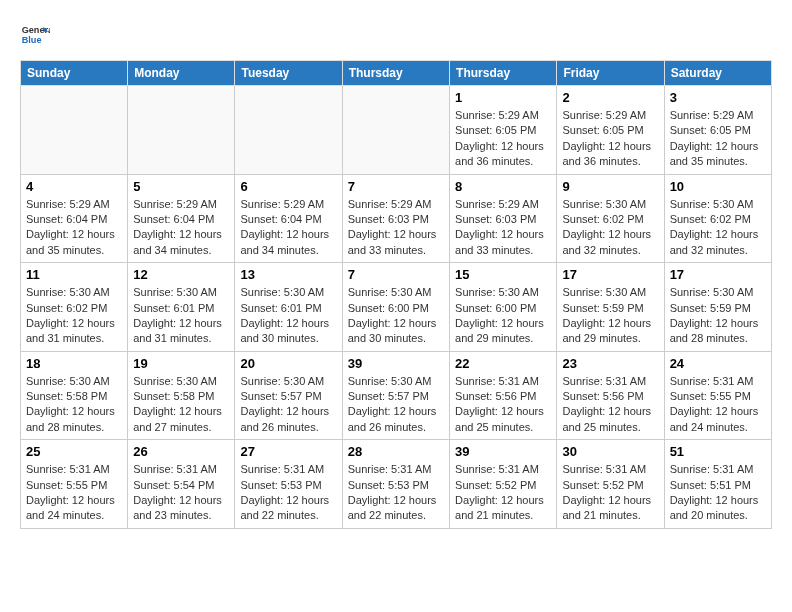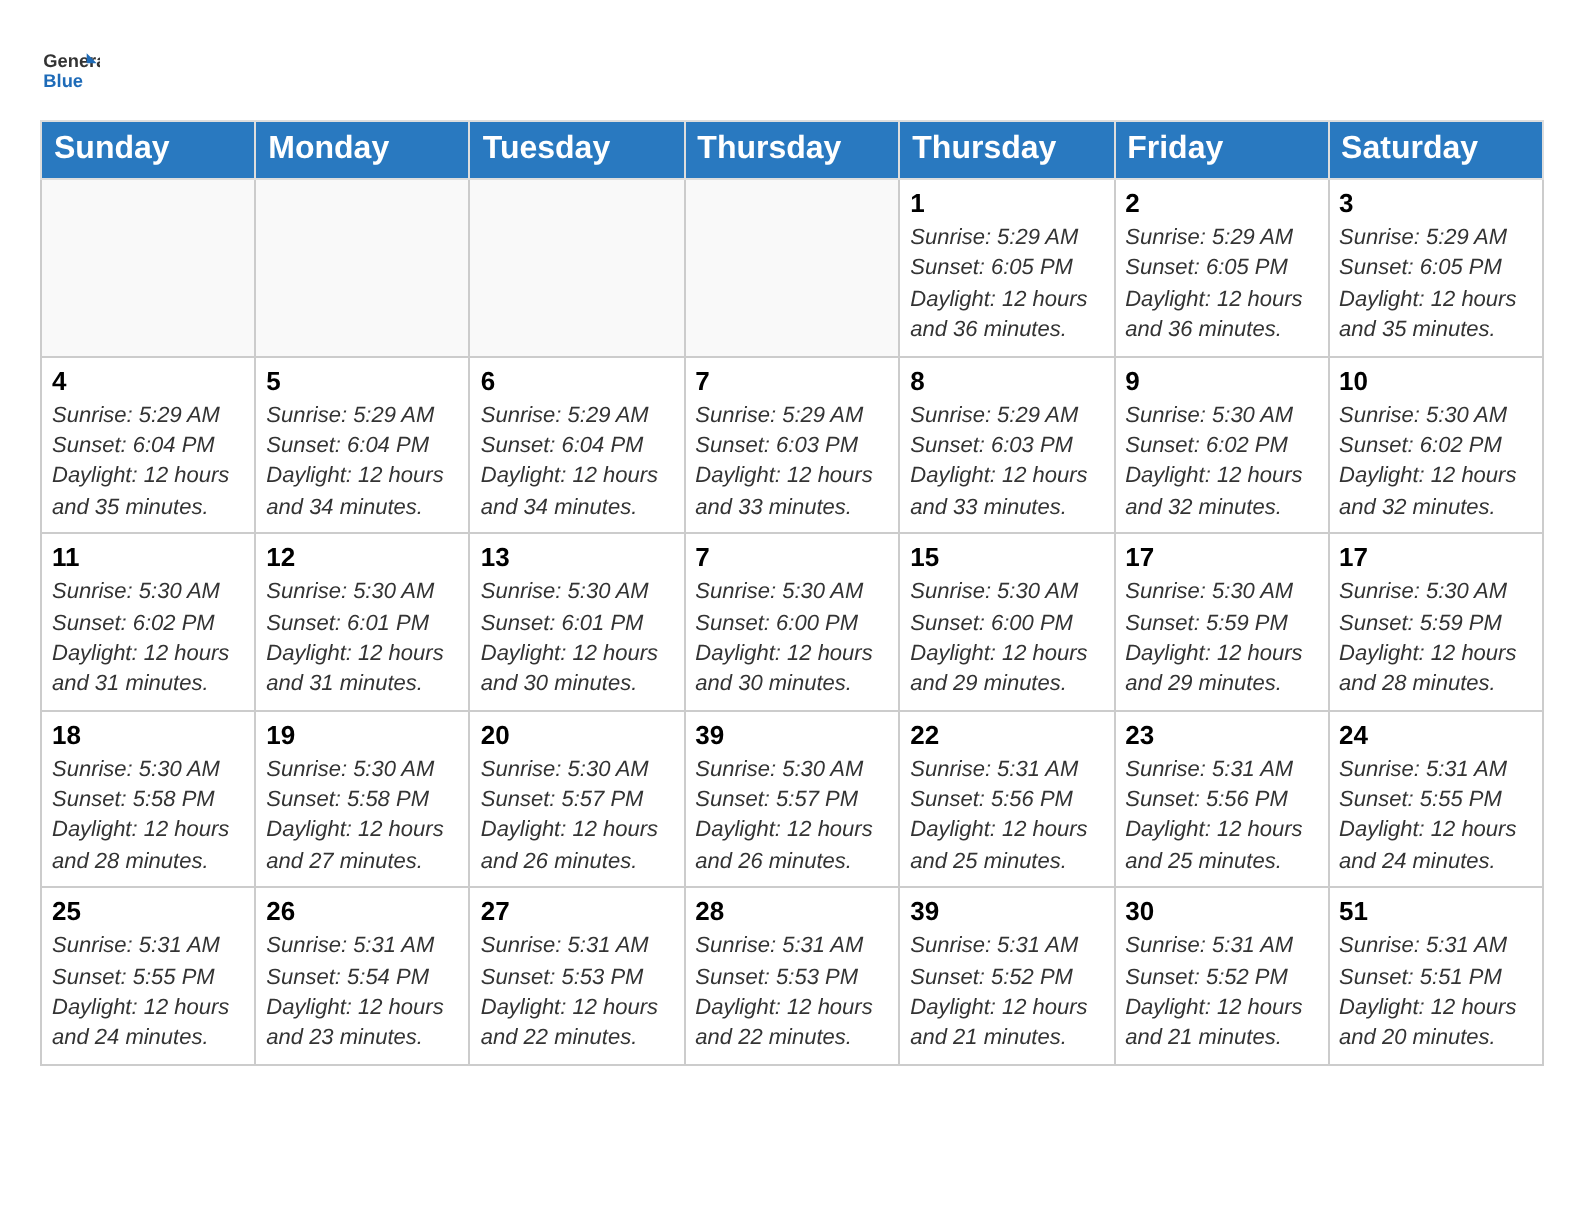--- a/index.html
+++ b/index.html
@@ -47,21 +47,21 @@
     .calendar {
       width: 100%;
       border-collapse: collapse;
       font-size: 11px;
     }
     .calendar th {
       background: #2979c0;
       color: #fff;
       text-align: left;
       padding: 5px 6px;
-      font-size: 16px;
+      font-size: 12px;
       font-weight: bold;
       border: 1px solid #ddd;
       margin-left: 14px;
     }
     .calendar td {
       border: 1px solid #ccc;
       vertical-align: top;
       padding: 4px 5px;
       width: 108px;
       min-height: 80px;
@@ -72,21 +72,20 @@
     }
     .day-num {
       font-weight: bold;
       font-size: 13px;
       margin-bottom: 3px;
       color: #000;
     }
     .day-info {
       color: #333;
       line-height: 1.4;
-      font-style: italic;
     }
   </style>
 </head>
 <body>
 
 <div class="header">
   <div class="logo">
     <svg class="logo-icon" viewBox="0 0 36 36">
       <rect x="0" y="0" width="36" height="36" rx="4" fill="#fff"></rect>
       <text x="2" y="16" font-size="11" font-weight="bold" fill="#333">General</text>

